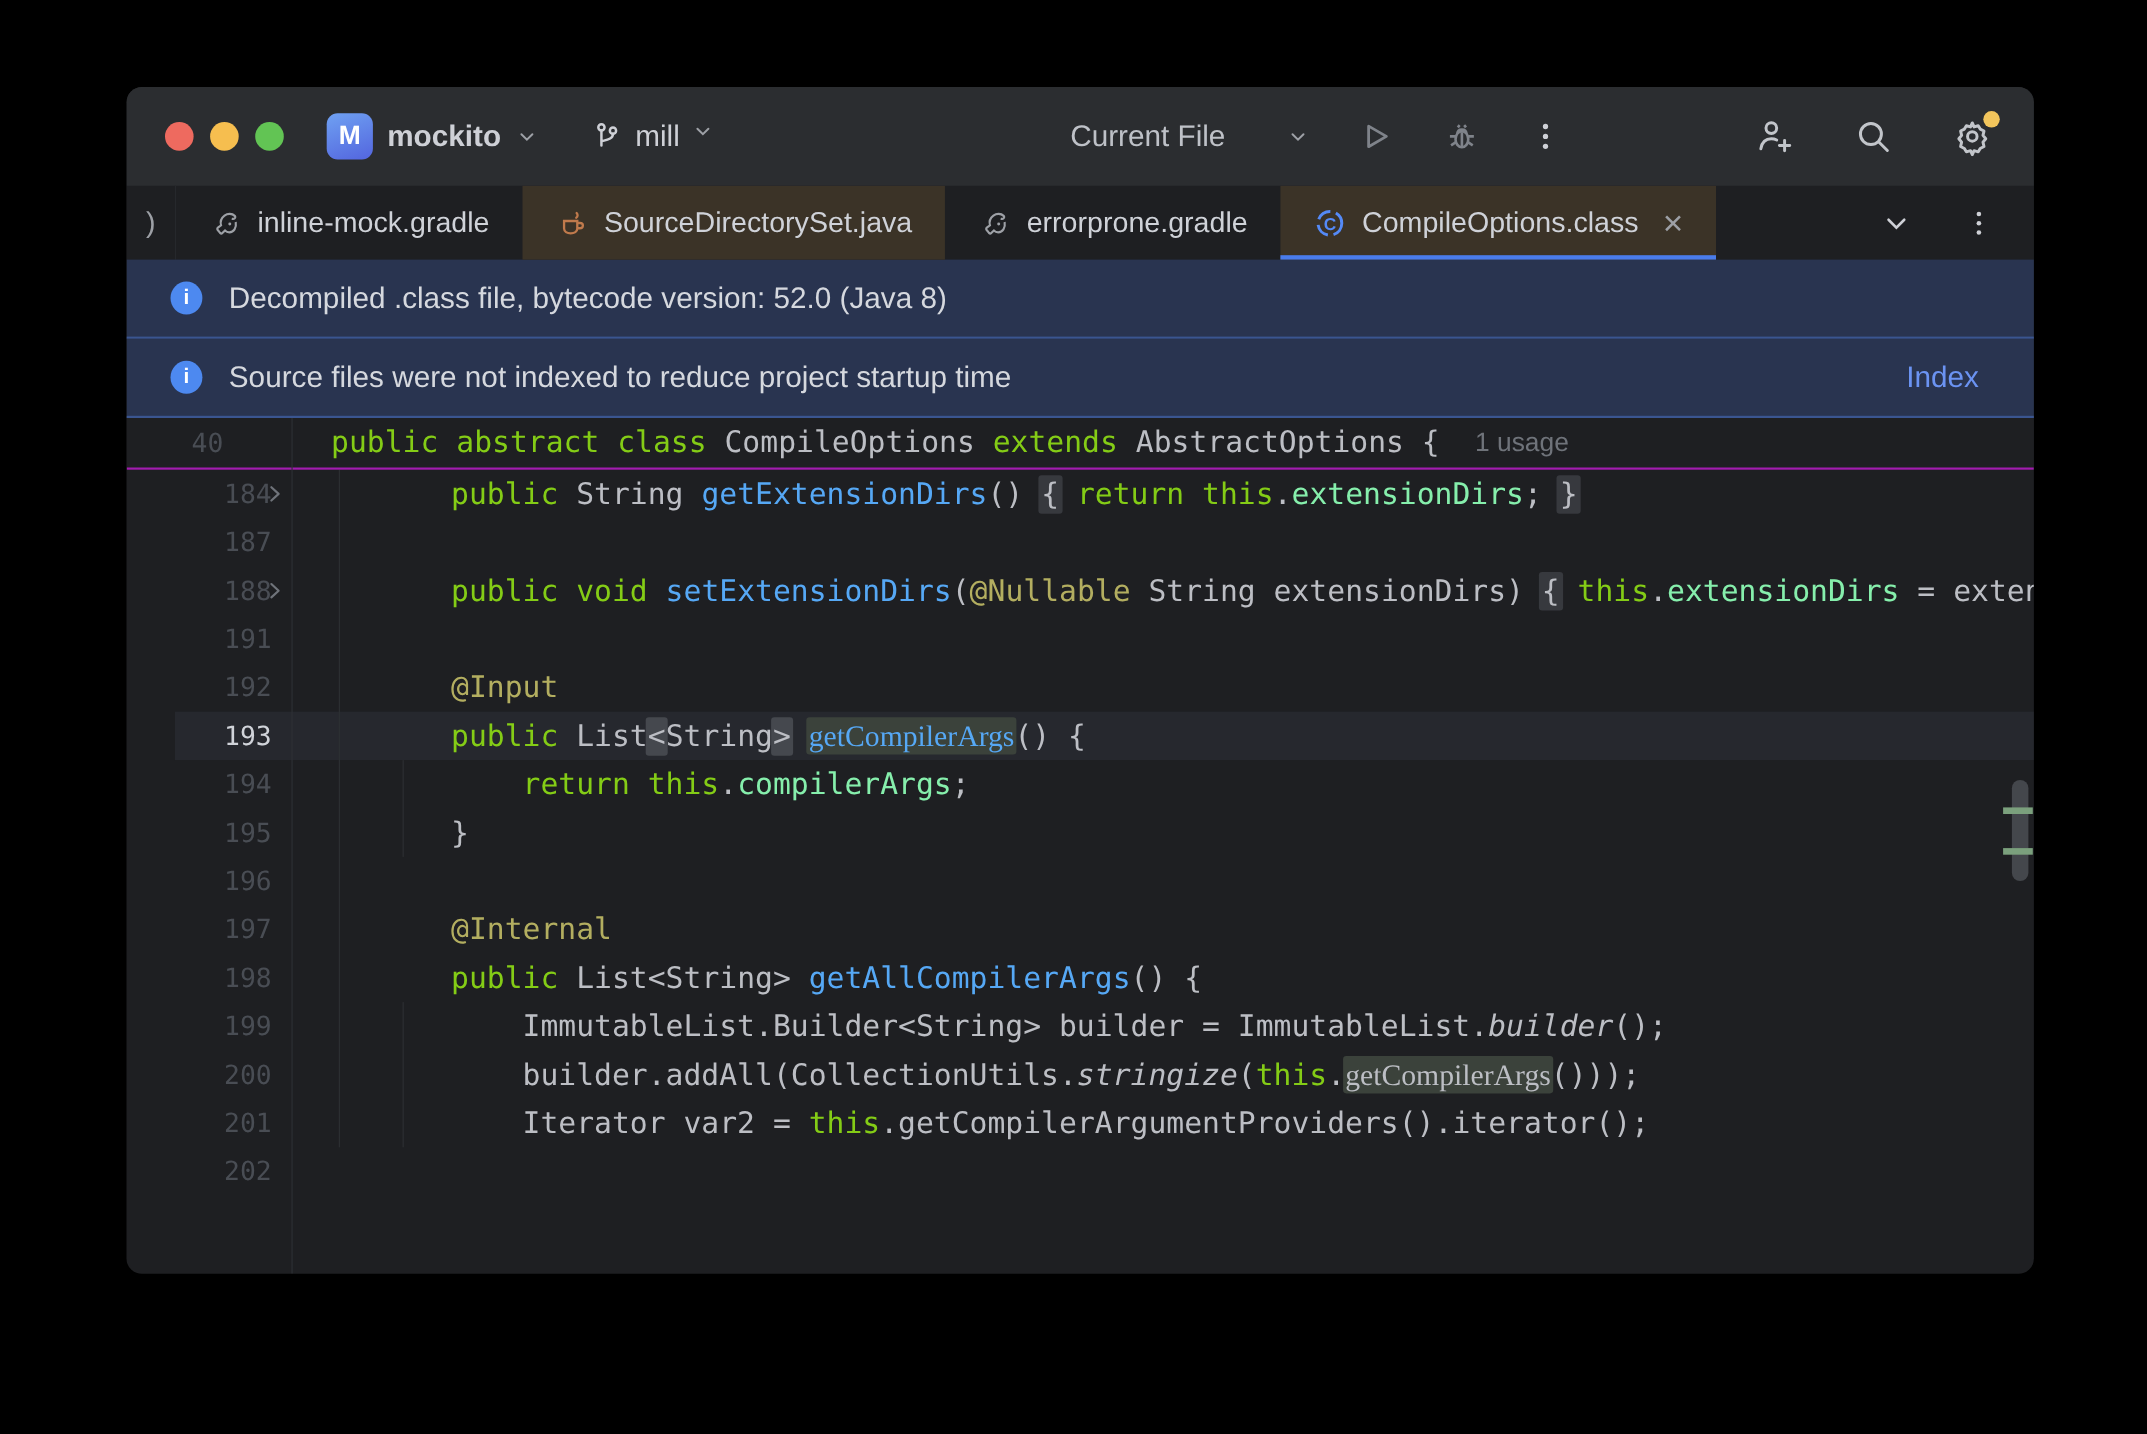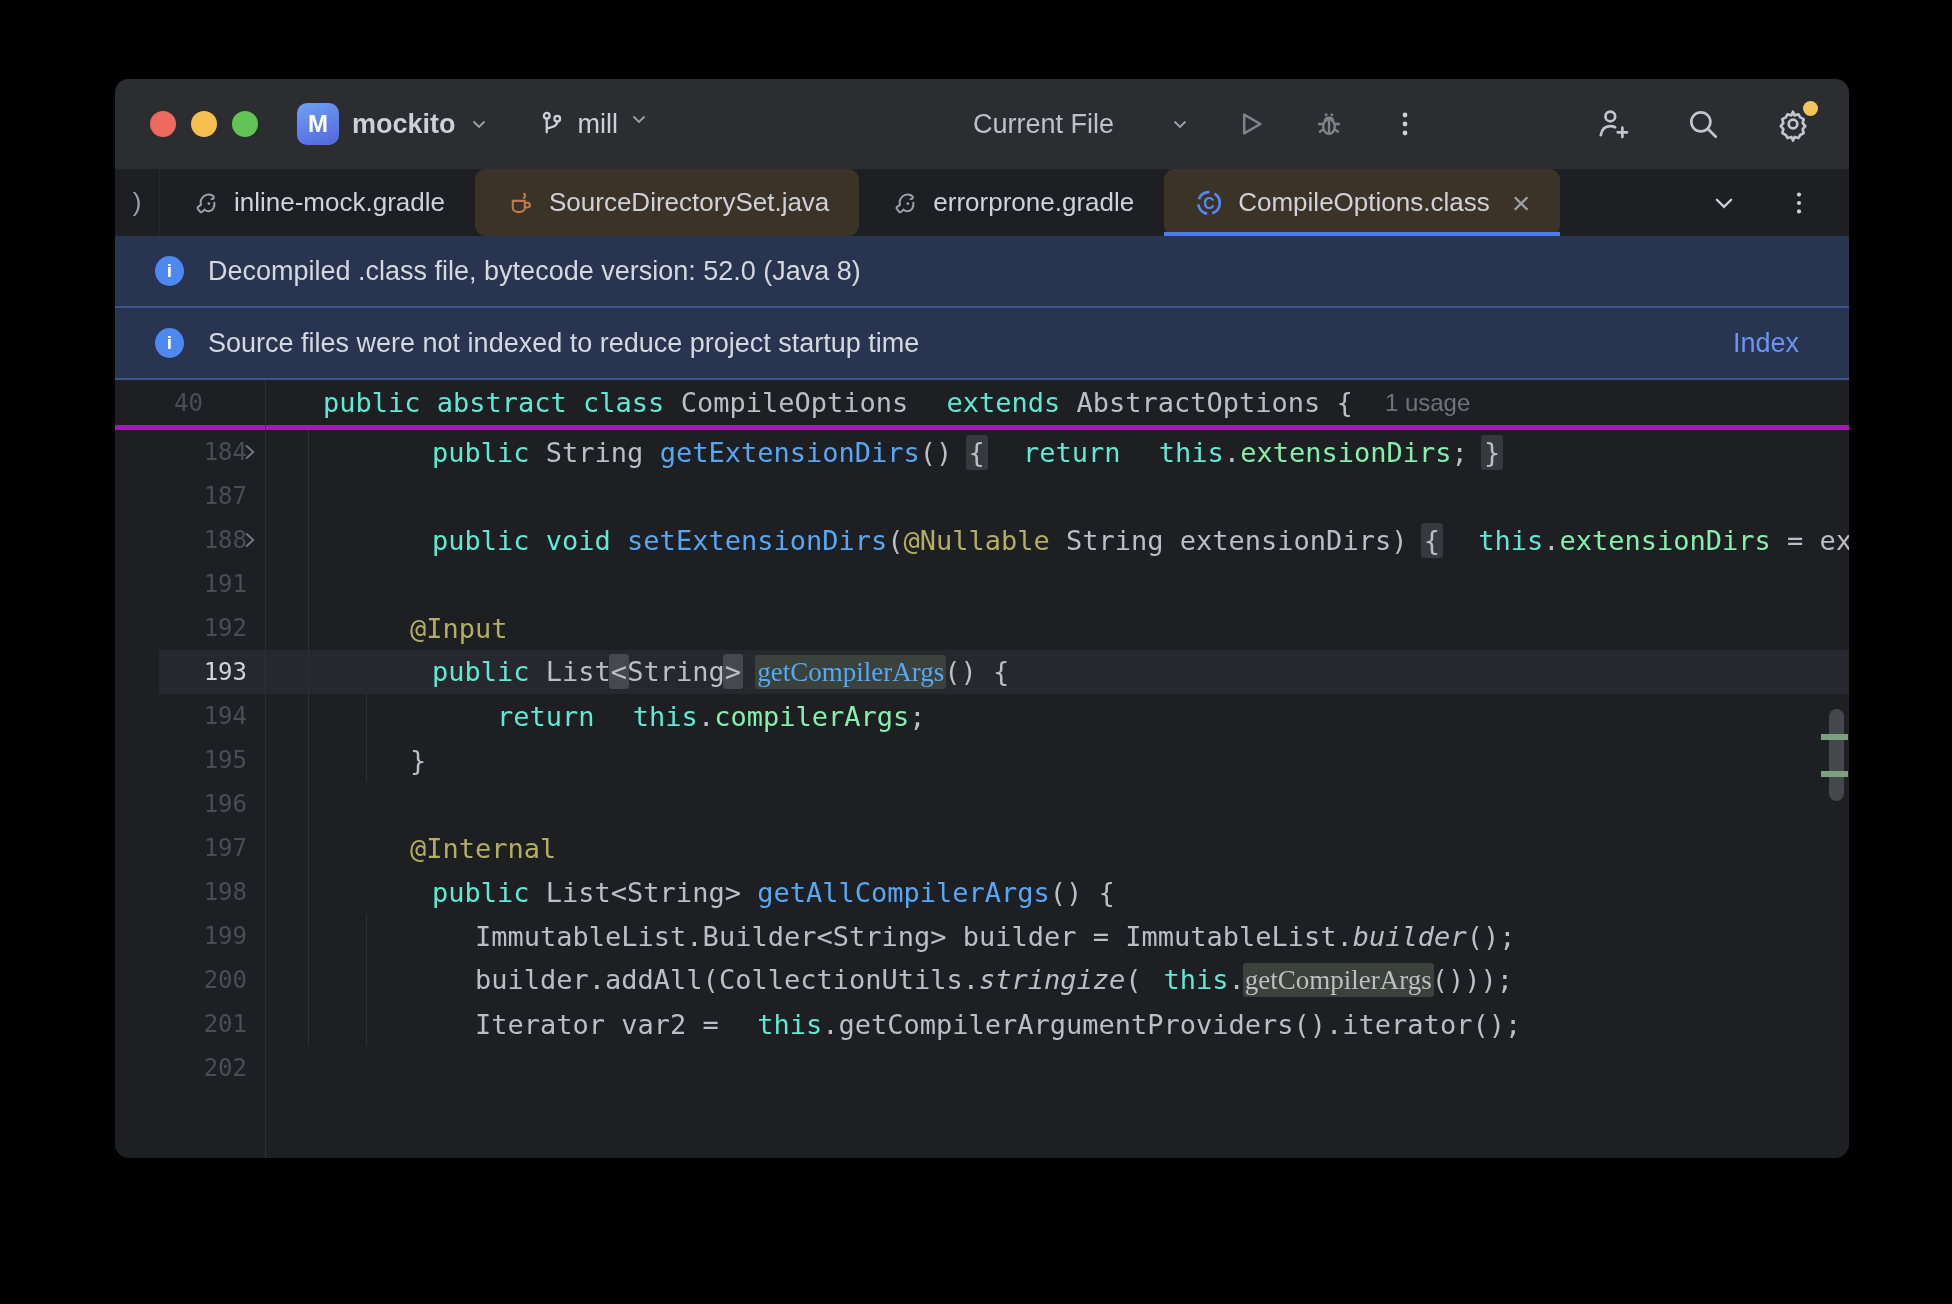--- a/index.html
+++ b/index.html
@@ -22,45 +22,45 @@
   .run-group .icon{margin-left:44px;}
   .right-group{margin-left:175px;display:flex;align-items:center;gap:54px;}
   .gear-wrap{position:relative;display:inline-flex;}
   .gear-dot{position:absolute;top:-5px;right:-7px;width:15px;height:15px;border-radius:50%;background:#F2C55C;}
   
   .tabbar{flex:0 0 67px;background:#1E1F22;display:flex;align-items:stretch;}
   .partial-tab{flex:0 0 44px;display:flex;align-items:center;justify-content:center;color:#9DA0A6;
     font-size:26px;border-right:1px solid #26282C;}
   #tab-strip{display:flex;align-items:stretch;}
   .tab{display:flex;align-items:center;gap:14px;padding:0 30px;font-size:26px;color:#CFD2D8;position:relative;cursor:default;}
-  .tab.library{background:#3B3327;border-radius:11px;}
+  .tab.library{background:#3B3327;}
   .tab .underline{position:absolute;left:0;right:0;bottom:0;height:4px;background:#4A7CEB;}
   .tab-close{color:#9DA0A6;font-size:32px;line-height:1;margin-left:8px;}
   .tab-controls{margin-left:auto;display:flex;align-items:center;gap:48px;padding:0 36px;color:#CED0D6;}
   
   .banner{flex:0 0 70px;background:#293450;border-bottom:2px solid #3A5590;display:flex;align-items:center;
     padding:0 40px;font-size:27px;color:#D5D8DE;gap:24px;}
   .info-badge{flex:0 0 29px;width:29px;height:30px;border-radius:50%;background:#4D89F0;color:#fff;
     font-size:19px;font-weight:700;display:flex;align-items:center;justify-content:center;}
   .banner .action{margin-left:auto;color:#6B93F2;padding-right:10px;cursor:pointer;}
   
   .editor{flex:1;position:relative;font-family:"DejaVu Sans Mono",monospace;overflow:hidden;
     display:flex;flex-direction:column;}
   .gutter-sep{position:absolute;left:150px;top:0;bottom:0;width:1px;background:#2E3135;z-index:3;}
-  .sticky{flex:0 0 45px;border-bottom:5px solid #a21caf;display:flex;align-items:center;position:relative;z-index:2;background:#1E1F22;}
+  .sticky{flex:0 0 45px;border-bottom:2px solid #a21caf;display:flex;align-items:center;position:relative;z-index:2;background:#1E1F22;}
   #code-lines{position:relative;padding-left:44px;}
   .guide{position:absolute;width:1px;background:#2D3034;z-index:1;}
   .code-row{height:44px;display:flex;align-items:center;position:relative;}
   .code-row.current{background:#26282E;}
   .gutter{flex:0 0 150px;position:relative;height:100%;display:flex;align-items:center;}
   .lnum{position:absolute;right:62px;font-size:24px;color:#494D54;}
   .current .lnum{color:#D0D3D9;}
   .fold-marker{position:absolute;left:80px;display:inline-flex;color:#6F737A;}
   .code{white-space:pre;font-size:27px;color:#BCBEC4;padding-left:36px;position:relative;z-index:2;}
-  .kw{color:#5eead4;margin-left:22px;} .met{color:#56A8F5;} .fld{color:#86efac;} .ann{color:#B3AE60;}
+  .kw{color:#84cc16;} .met{color:#56A8F5;} .fld{color:#86efac;} .ann{color:#B3AE60;}
   .it{font-style:italic;color:#BCBEC4;}
   .bx-fold{background:#37393E;border-radius:3px;padding:2px 3px;margin:-2px -3px;}
   .bx-usage{background:#3B423B;border-radius:3px;padding:2px 2px;margin:-2px -2px;font-family:Liberation Serif, serif;}
   .bx-sel{background:#45484E;border-radius:3px;padding:2px 2px;margin:-2px -2px;}
   .usage-label{font-family:"Liberation Sans",sans-serif;font-size:24px;color:#6F737A;margin-left:32px;}
   
   .sb-thumb{position:absolute;right:5px;top:329px;width:15px;height:92px;border-radius:8px;background:#44474C;z-index:4;}
   .sb-stripe{position:absolute;right:1px;width:27px;height:6px;background:#7BA07D;z-index:5;}
   .sb-s1{top:354px;} .sb-s2{top:391px;}
   

